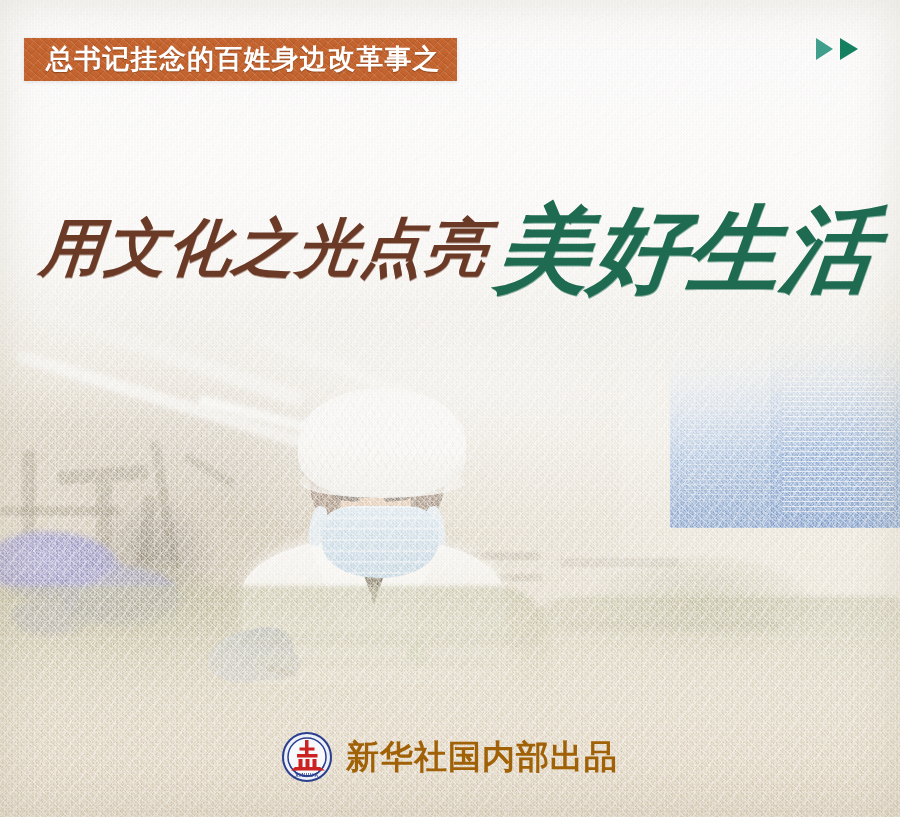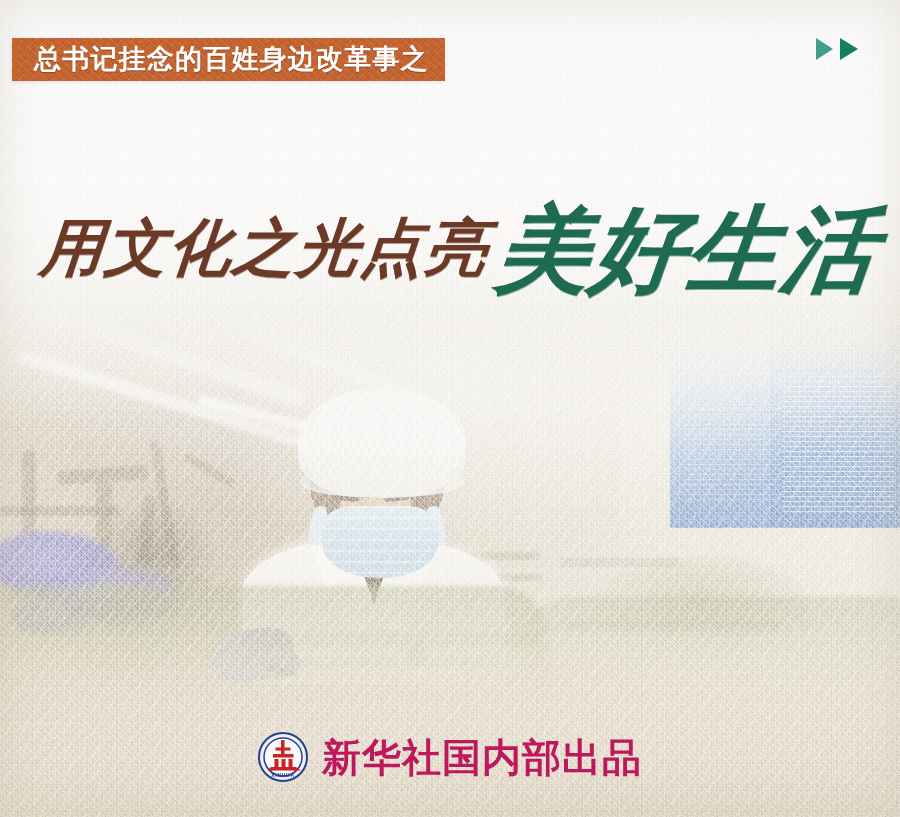--- a/index.html
+++ b/index.html
@@ -424,21 +424,21 @@
     opacity: .22;
     background-size: 29px 23px, 41px 33px;
     background-image:
       repeating-linear-gradient(118deg, rgba(255,255,255,.9) 0 2px, rgba(0,0,0,0) 2px 14px),
       repeating-linear-gradient(-24deg, rgba(0,0,0,.05) 0 1px, rgba(0,0,0,0) 1px 19px);
   }
 
   
   .header-banner {
     position: absolute;
-    left: 12px;
+    left: 24px;
     top: 38px;
     height: 43px;
     display: flex;
     align-items: stretch;
     z-index: 30;
     box-shadow: 0 1px 4px rgba(0,0,0,.10);
   }
   .banner-main {
     display: flex;
     align-items: center;
@@ -548,23 +548,23 @@
     z-index: 30;
   }
   .xinhua-logo {
     position: relative;
     width: 50px;
     height: 50px;
     flex: 0 0 auto;
   }
   .footer-text {
     font-family: "Liberation Serif", "DejaVu Serif", serif;
-    font-size: 39px;
+    font-size: 33px;
     font-weight: bold;
-    color: #be185d;
+    color: #a16207;
     letter-spacing: 1px;
     line-height: 1;
     white-space: nowrap;
   }
 
   
   .edge-vignette {
     position: absolute;
     inset: 0;
     pointer-events: none;

